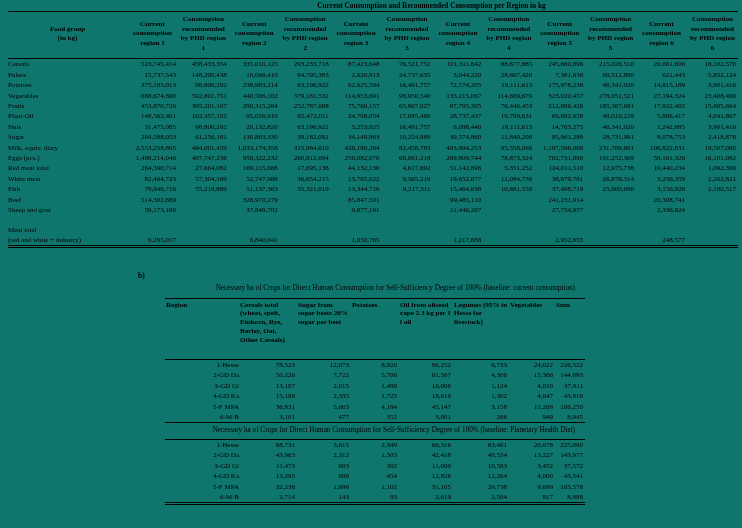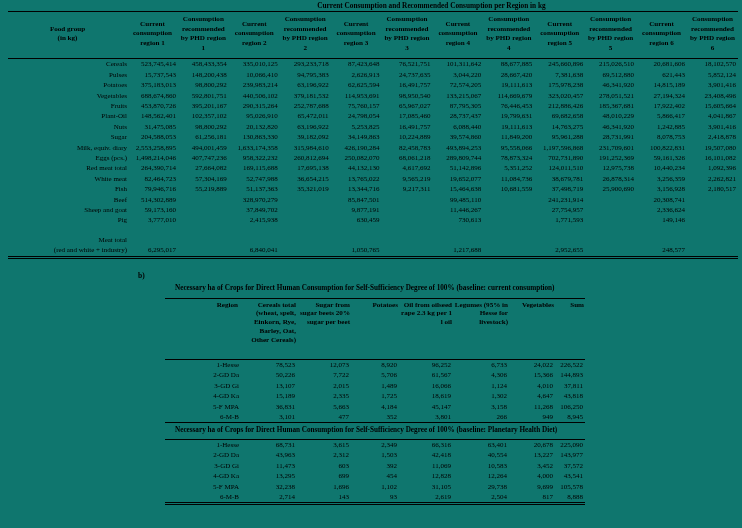--- a/index.html
+++ b/index.html
@@ -8,29 +8,29 @@
 
   
   .tableA{position:absolute;left:8px;top:0;width:730px;}
   .a-title{margin-left:117px;width:613px;text-align:center;font-weight:bold;font-size:7.3px;line-height:11px;height:11px;}
   table{border-collapse:collapse;table-layout:fixed;}
   table.a{width:730px;border-top:1px solid #000;border-bottom:3px double #000;font-size:7px;}
   table.a th{font-size:7.1px;font-weight:bold;text-align:center;vertical-align:middle;
              line-height:9.6px;padding:3px 1px 5px;border-bottom:1px solid #000;white-space:normal;word-wrap:break-word;}
   table.a th:first-child{width:117px;white-space:pre-line;}
   table.a td{text-align:right;line-height:10.4px;padding:0 2px 0 0;white-space:nowrap;font-size:7px;}
-  table.a td:first-child{text-align:right;white-space:pre-line;padding:0;}
+  table.a td:first-child{text-align:left;white-space:pre-line;padding:0;}
   table.a tbody tr:last-child td{vertical-align:bottom;padding-top:9px;height:21px;}
 
   
   .tableB{position:absolute;left:165px;top:284px;width:420px;}
-  .b-title{text-align:left;font-weight:bold;font-size:7.2px;line-height:9.5px;padding:0 10px 4px;}
+  .b-title{text-align:right;font-weight:normal;font-size:7.2px;line-height:9.5px;padding:0 10px 4px;}
   .b-title2{padding-top:3px;padding-bottom:3px;}
   table.b{width:420px;font-size:7px;}
-  table.b th{font-size:7.1px;font-weight:bold;text-align:right;vertical-align:top;
+  table.b th{font-size:7.1px;font-weight:bold;text-align:left;vertical-align:top;
              line-height:8.9px;padding:2px 1px 14px;border-bottom:1px solid #000;white-space:normal;word-wrap:break-word;}
   table.b td{text-align:right;line-height:10.4px;padding:0 2px 0 0;white-space:nowrap;}
   table.b td:first-child{text-align:right;padding:0 0 0 3px;}
   table.b1{border-top:1px solid #000;border-bottom:1px solid #000;}
   table.b2{border-top:1px solid #000;border-bottom:3px double #000;}
 
   .fig-label{position:absolute;left:138px;top:271px;font-size:7.5px;font-weight:bold;}
 </style>
 </head>
 <body>
@@ -275,35 +275,20 @@
             <td></td>
             <td>37,849,702</td>
             <td></td>
             <td>9,877,191</td>
             <td></td>
             <td>11,446,267</td>
             <td></td>
             <td>27,754,957</td>
             <td></td>
             <td>2,336,624</td>
-            <td></td>
-          </tr>
-          <tr>
-            <td>Pig</td>
-            <td>3,777,010</td>
-            <td></td>
-            <td>2,415,938</td>
-            <td></td>
-            <td>630,459</td>
-            <td></td>
-            <td>730,613</td>
-            <td></td>
-            <td>1,771,593</td>
-            <td></td>
-            <td>149,146</td>
             <td></td>
           </tr>
           <tr>
             <td>Meat total
 (red and white + industry)</td>
             <td>6,295,017</td>
             <td></td>
             <td>6,840,041</td>
             <td></td>
             <td>1,050,765</td>

